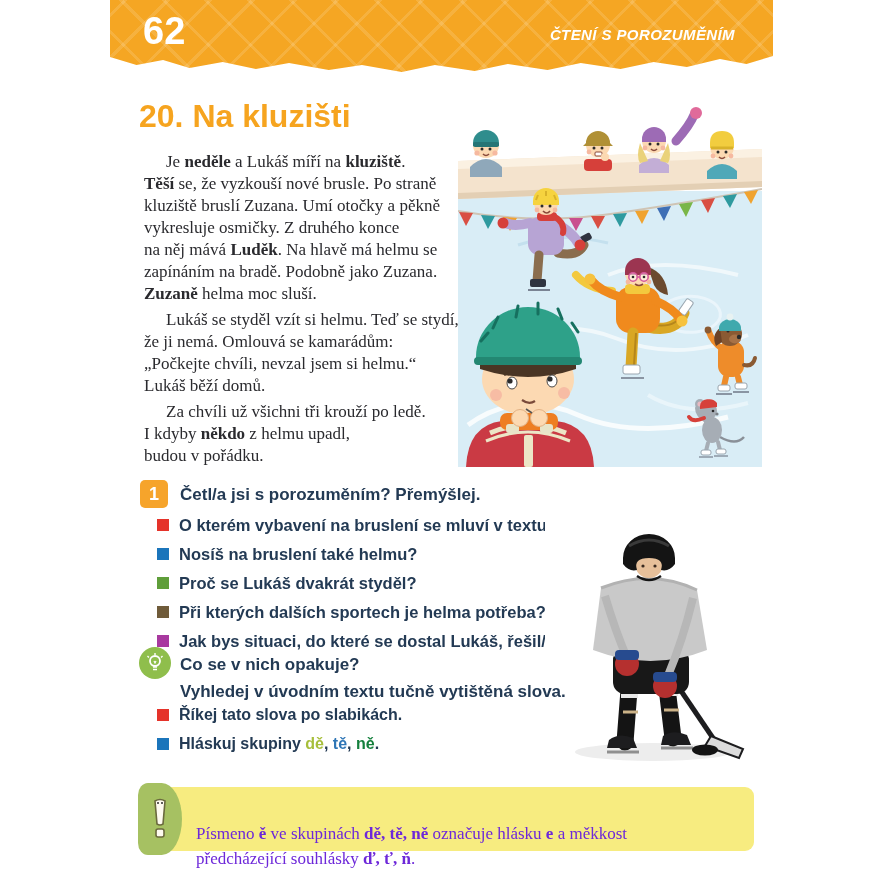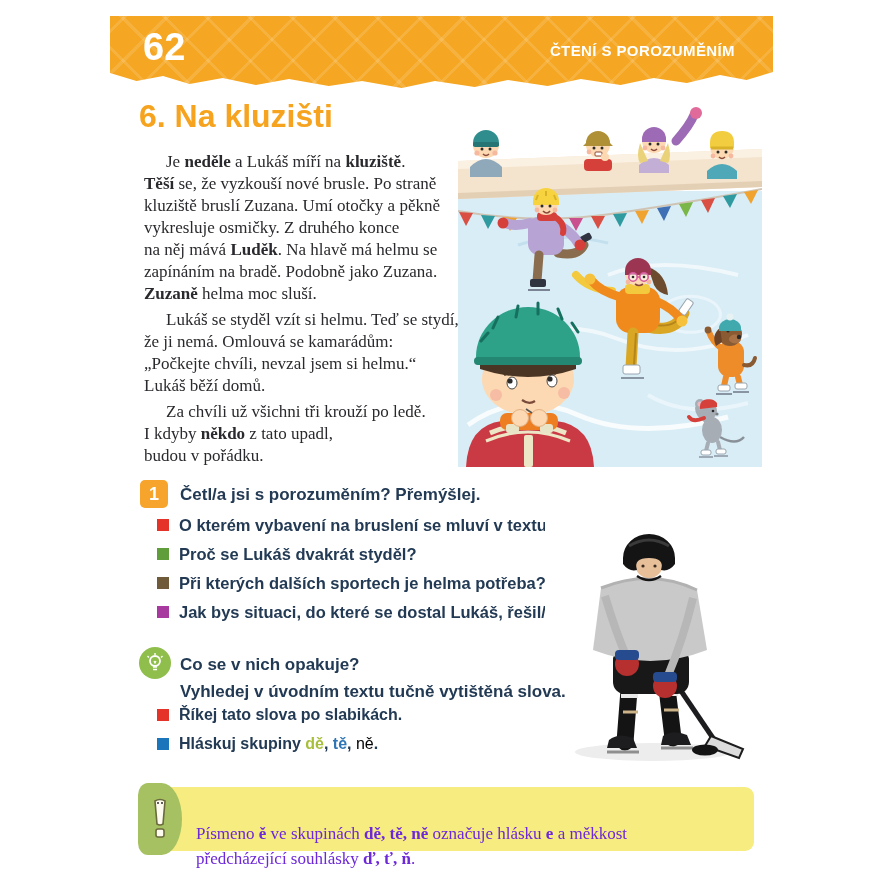--- a/index.html
+++ b/index.html
@@ -1,29 +1,29 @@
 <!DOCTYPE html>
 <html lang="cs"><head>
 <meta charset="utf-8">
 <style>
   html,body{margin:0;padding:0;background:#ffffff;}
   .page{position:relative;width:883px;height:883px;background:#ffffff;overflow:hidden;
         font-family:"Liberation Sans",sans-serif;}
 
   
-  .header-band{position:absolute;left:110px;top:16px;width:663px;height:76px;background:#f5a623;
+  .header-band{position:absolute;left:110px;top:0;width:663px;height:76px;background:#f5a623;
     background-image:
       repeating-linear-gradient(45deg, rgba(255,255,255,.13) 0 3px, transparent 3px 30px),
       repeating-linear-gradient(-45deg, rgba(255,255,255,.13) 0 3px, transparent 3px 30px);
     clip-path:polygon(0 0,100% 0,100% 56px,96% 64px,92% 59px,87% 67px,82% 62px,77% 69px,
       71% 63px,66% 70px,60% 64px,55% 71px,49% 65px,44% 72px,38% 65px,33% 70px,27% 63px,
       22% 69px,17% 62px,12% 68px,8% 60px,4% 65px,0 57px);}
   .page-number{position:absolute;left:33px;top:10px;color:#ffffff;font-weight:bold;font-size:38px;}
   .header-title{position:absolute;right:38px;top:26px;color:#ffffff;font-weight:bold;
-    font-size:15px;letter-spacing:.4px;}
+    font-size:15px;letter-spacing:.4px;font-style:italic;}
 
   
   .lesson-title{position:absolute;left:139px;top:98px;color:#f6a41f;font-weight:bold;font-size:32px;}
 
   
   .story{position:absolute;left:140px;top:147px;width:372px;z-index:2;
     font-family:"Liberation Serif",serif;font-size:17px;line-height:22px;color:#2a2a2e;}
   .story p{margin:4px;text-indent:22px;}
 
   
@@ -63,26 +63,26 @@
 </head>
 <body>
 
 <div class="page">
 
   <div class="header-band">
     <span class="page-number">62</span>
     <span class="header-title">ČTENÍ S POROZUMĚNÍM</span>
   </div>
 
-  <div class="lesson-title">6. Na kluzišti</div>
+  <div class="lesson-title">20. Na kluzišti</div>
 
   <div class="story">
     <p><span>Je </span><span style="font-weight: 700;">neděle</span><span> a Lukáš míří na </span><span style="font-weight: 700;">kluziště</span><span>.</span><br><span style="font-weight: 700;">Těší</span><span> se, že vyzkouší nové brusle. Po straně</span><br><span>kluziště bruslí Zuzana. Umí otočky a pěkně</span><br><span>vykresluje osmičky. Z druhého konce</span><br><span>na něj mává </span><span style="font-weight: 700;">Luděk</span><span>. Na hlavě má helmu se</span><br><span>zapínáním na bradě. Podobně jako Zuzana.</span><br><span style="font-weight: 700;">Zuzaně</span><span> helma moc sluší.</span></p>
     <p><span>Lukáš se styděl vzít si helmu. Teď se stydí,</span><br><span>že ji nemá. Omlouvá se kamarádům:</span><br><span>„Počkejte chvíli, nevzal jsem si helmu.“</span><br><span>Lukáš běží domů.</span></p>
-    <p><span>Za chvíli už všichni tři krouží po ledě.</span><br><span>I kdyby </span><span style="font-weight: 700;">někdo</span><span> z tato upadl,</span><br><span>budou v pořádku.</span></p>
+    <p><span>Za chvíli už všichni tři krouží po ledě.</span><br><span>I kdyby </span><span style="font-weight: 700;">někdo</span><span> z helmu upadl,</span><br><span>budou v pořádku.</span></p>
   </div>
 
   <svg class="rink" viewBox="0 0 304 372" aria-hidden="true">
 
     <rect x="0" y="96" width="304" height="276" fill="#d9edf6"></rect>
     <path d="M10 330 q50 -36 110 -10 t150 2" stroke="#ffffff" stroke-width="5" fill="none" opacity=".8"></path>
     <path d="M40 250 q60 -30 120 -6 t130 -4" stroke="#ffffff" stroke-width="4" fill="none" opacity=".6"></path>
     <path d="M150 180 q50 -20 130 0" stroke="#ffffff" stroke-width="4" fill="none" opacity=".6"></path>
     <path d="M190 300 q40 24 100 8" stroke="#eaf5fb" stroke-width="4" fill="none" opacity=".9"></path>
     <path d="M205 212 a30 18 0 1 1 10 22" stroke="#eaf5fb" stroke-width="3" fill="none"></path>
@@ -277,20 +277,24 @@
     <span>1</span>
   </div>
   <div class="ex-prompt">Četl/a jsi s porozuměním? Přemýšlej.</div>
 
   <div class="question-list">
     <div class="q-row">
       <span class="q-bullet" style="background: rgb(229, 51, 42);"></span>
       <span class="q-text">O kterém vybavení na bruslení se mluví v textu?</span>
     </div>
     <div class="q-row">
+      <span class="q-bullet" style="background: rgb(27, 117, 187);"></span>
+      <span class="q-text">Nosíš na bruslení také helmu?</span>
+    </div>
+    <div class="q-row">
       <span class="q-bullet" style="background: rgb(95, 158, 58);"></span>
       <span class="q-text">Proč se Lukáš dvakrát styděl?</span>
     </div>
     <div class="q-row">
       <span class="q-bullet" style="background: rgb(111, 91, 58);"></span>
       <span class="q-text">Při kterých dalších sportech je helma potřeba?</span>
     </div>
     <div class="q-row">
       <span class="q-bullet" style="background: rgb(168, 57, 159);"></span>
       <span class="q-text">Jak bys situaci, do které se dostal Lukáš, řešil/a ty?</span>
@@ -348,21 +352,21 @@
     <div>Vyhledej v úvodním textu tučně vytištěná slova.</div>
   </div>
 
   <div class="task-list">
     <div class="t-row">
       <span class="q-bullet" style="background: rgb(229, 51, 42);"></span>
       <span class="t-text"><span>Říkej tato slova po slabikách.</span></span>
     </div>
     <div class="t-row">
       <span class="q-bullet" style="background: rgb(27, 117, 187);"></span>
-      <span class="t-text"><span>Hláskuj skupiny </span><span style="font-weight: 700; color: rgb(167, 191, 59); text-align: right;">dě</span><span>, </span><span style="font-weight: 700; color: rgb(47, 118, 182);">tě</span><span>, </span><span style="font-weight: 400; color: #000000;">ně</span><span>.</span></span>
+      <span class="t-text"><span>Hláskuj skupiny </span><span style="font-weight: 700; color: rgb(167, 191, 59); text-align: right;">dě</span><span>, </span><span style="font-weight: 700; color: rgb(47, 118, 182);">tě</span><span>, </span><span style="font-weight: 700; color: #15803d;">ně</span><span>.</span></span>
     </div>
   </div>
 
   <div class="note-box">
     <div class="note-tab">
       <svg width="20" height="42" viewBox="0 0 20 42" aria-hidden="true">
         <path d="M5 3 Q10 0 15 3 L13 26 Q10 28 7 26 Z" fill="#fdfaef" stroke="#6a6a3d" stroke-width="1.6"></path>
         <rect x="6" y="31" width="8" height="8" rx="2" fill="#fdfaef" stroke="#6a6a3d" stroke-width="1.6"></rect>
         <circle cx="8" cy="5" r="1" fill="#2b2b2b"></circle>
           <circle cx="12" cy="5" r="1" fill="#2b2b2b"></circle>

